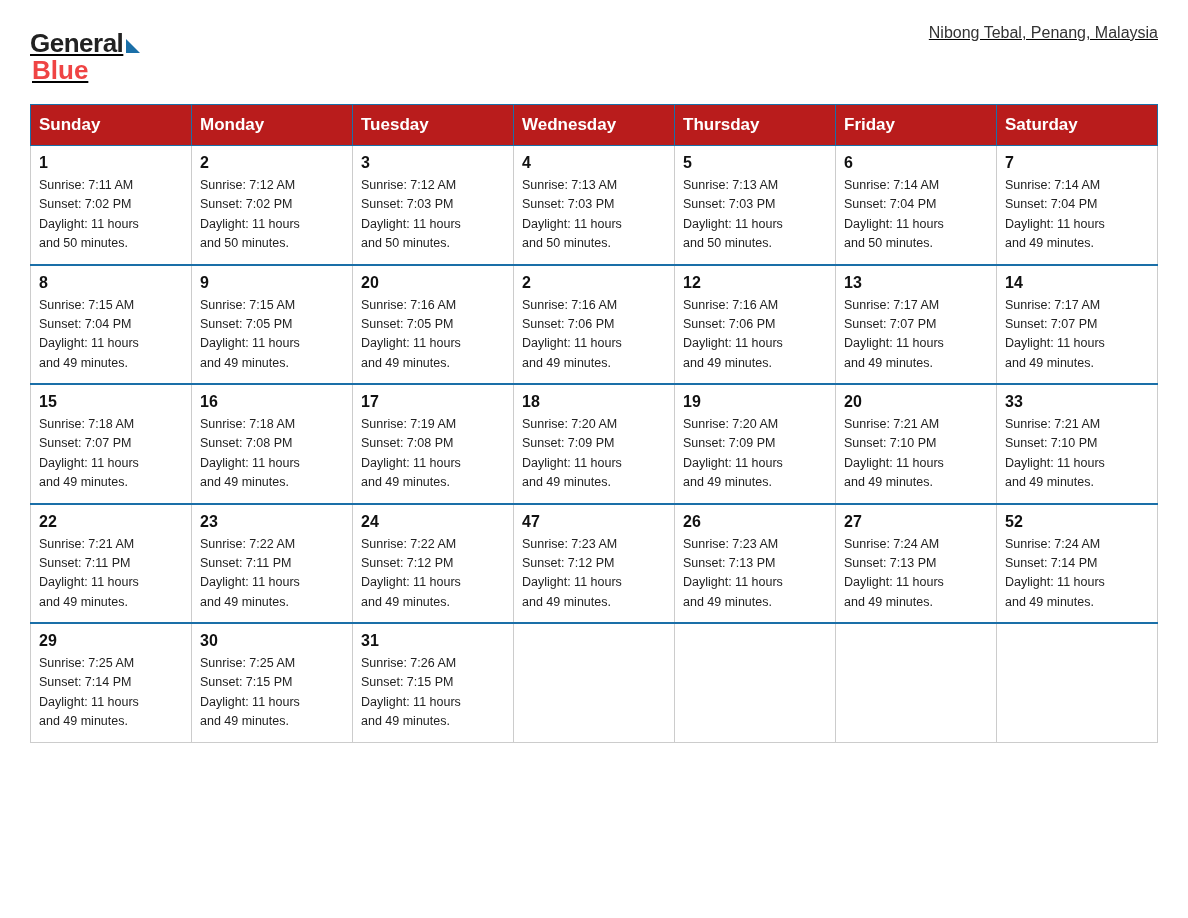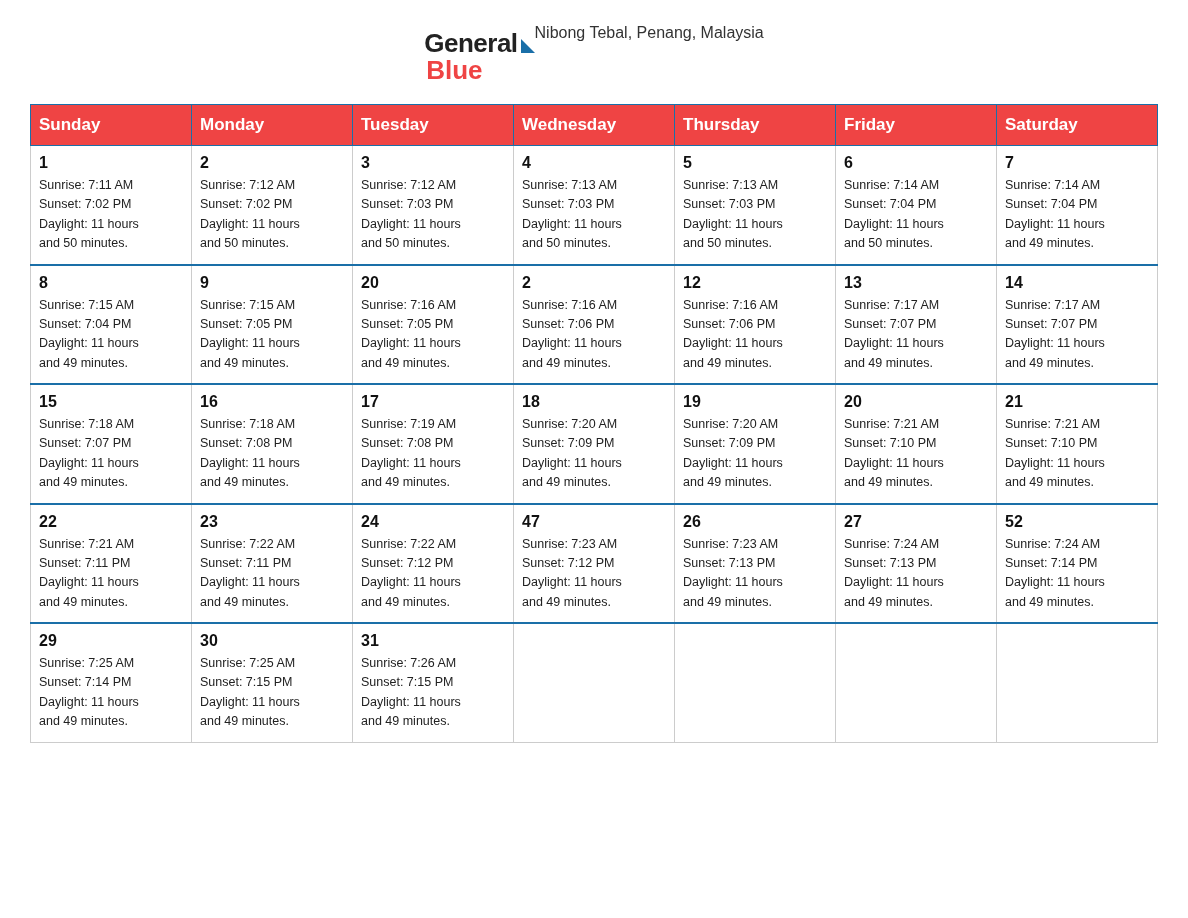--- a/index.html
+++ b/index.html
@@ -5,23 +5,24 @@
     * { margin: 0; padding: 0; box-sizing: border-box; }
     body {
       font-family: Arial, sans-serif;
       background: #fff;
       width: 1188px;
       min-height: 918px;
       padding: 20px 30px;
     }
     .header-area {
       display: flex;
-      justify-content: center;
+      justify-content: space-between;
       align-items: flex-start;
       margin-bottom: 18px;
+      text-decoration: underline;
     }
     .logo {
       display: flex;
       flex-direction: column;
       align-items: flex-start;
       margin-top: 8px;
     }
     .logo-top {
       display: flex;
       align-items: center;
@@ -61,21 +62,21 @@
       font-size: 16px;
       color: #333;
       margin-top: 4px;
     }
     .calendar-table {
       width: 100%;
       border-collapse: collapse;
       table-layout: fixed;
     }
     .calendar-table thead tr th {
-      background: #ef4444;
+      background: #b91c1c;
       color: #fff;
       font-size: 17px;
       font-weight: bold;
       padding: 10px 8px;
       text-align: left;
       border: 1px solid #1a6fa8;
     }
     .calendar-table tbody tr td {
       vertical-align: top;
       padding: 8px 8px 10px 8px;
@@ -212,21 +213,21 @@
         </td>
         <td>
           <span class="day-number">19</span>
           <div class="day-info">Sunrise: 7:20 AM<br>Sunset: 7:09 PM<br>Daylight: 11 hours<br>and 49 minutes.</div>
         </td>
         <td>
           <span class="day-number">20</span>
           <div class="day-info">Sunrise: 7:21 AM<br>Sunset: 7:10 PM<br>Daylight: 11 hours<br>and 49 minutes.</div>
         </td>
         <td>
-          <span class="day-number">21</span>
+          <span class="day-number">33</span>
           <div class="day-info">Sunrise: 7:21 AM<br>Sunset: 7:10 PM<br>Daylight: 11 hours<br>and 49 minutes.</div>
         </td>
       </tr>
       <tr>
         <td>
           <span class="day-number">22</span>
           <div class="day-info">Sunrise: 7:21 AM<br>Sunset: 7:11 PM<br>Daylight: 11 hours<br>and 49 minutes.</div>
         </td>
         <td>
           <span class="day-number">23</span>

